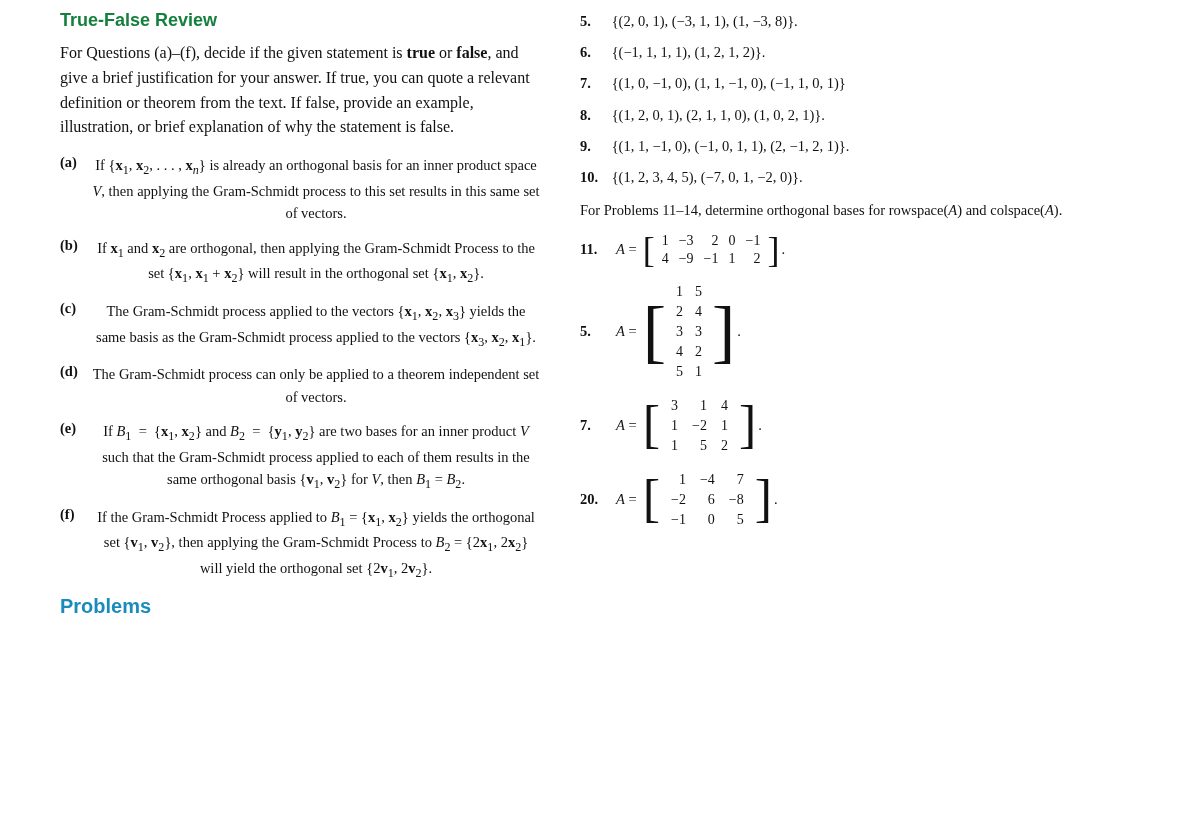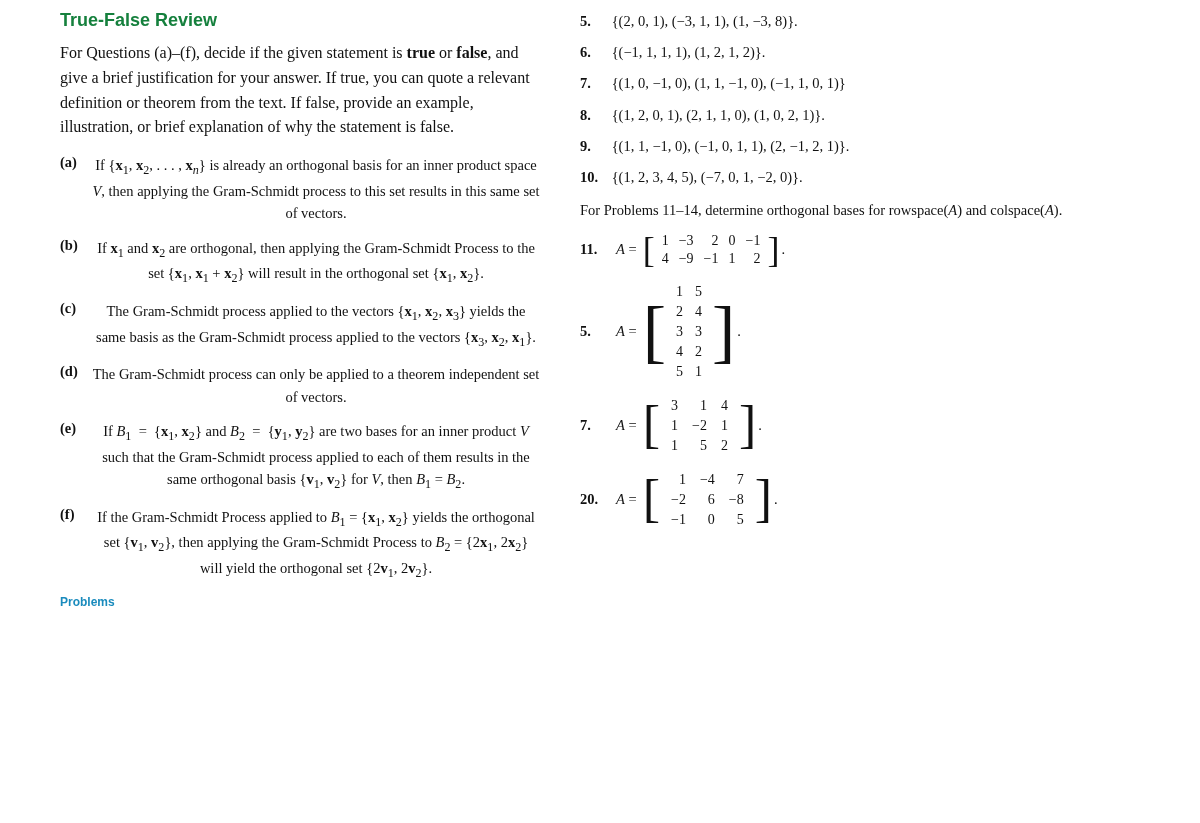--- a/index.html
+++ b/index.html
@@ -79,21 +79,21 @@
     }
     .for-problems-15 {
       margin-top: 12px;
       font-size: 14.5px;
       line-height: 1.55;
     }
     em { font-style: italic; }
     sup { font-size: 10px; vertical-align: super; }
     
     .problems-label {
-      font-size: 12px;
+      font-size: 20px;
       font-weight: bold;
       margin-top: 8px;
       color: #1a8bbd;
       font-family: Arial, sans-serif;
     }
     .top-basis {
       font-size: 14.5px;
       margin-bottom: 12px;
     }
     .matrix-row-11 {

